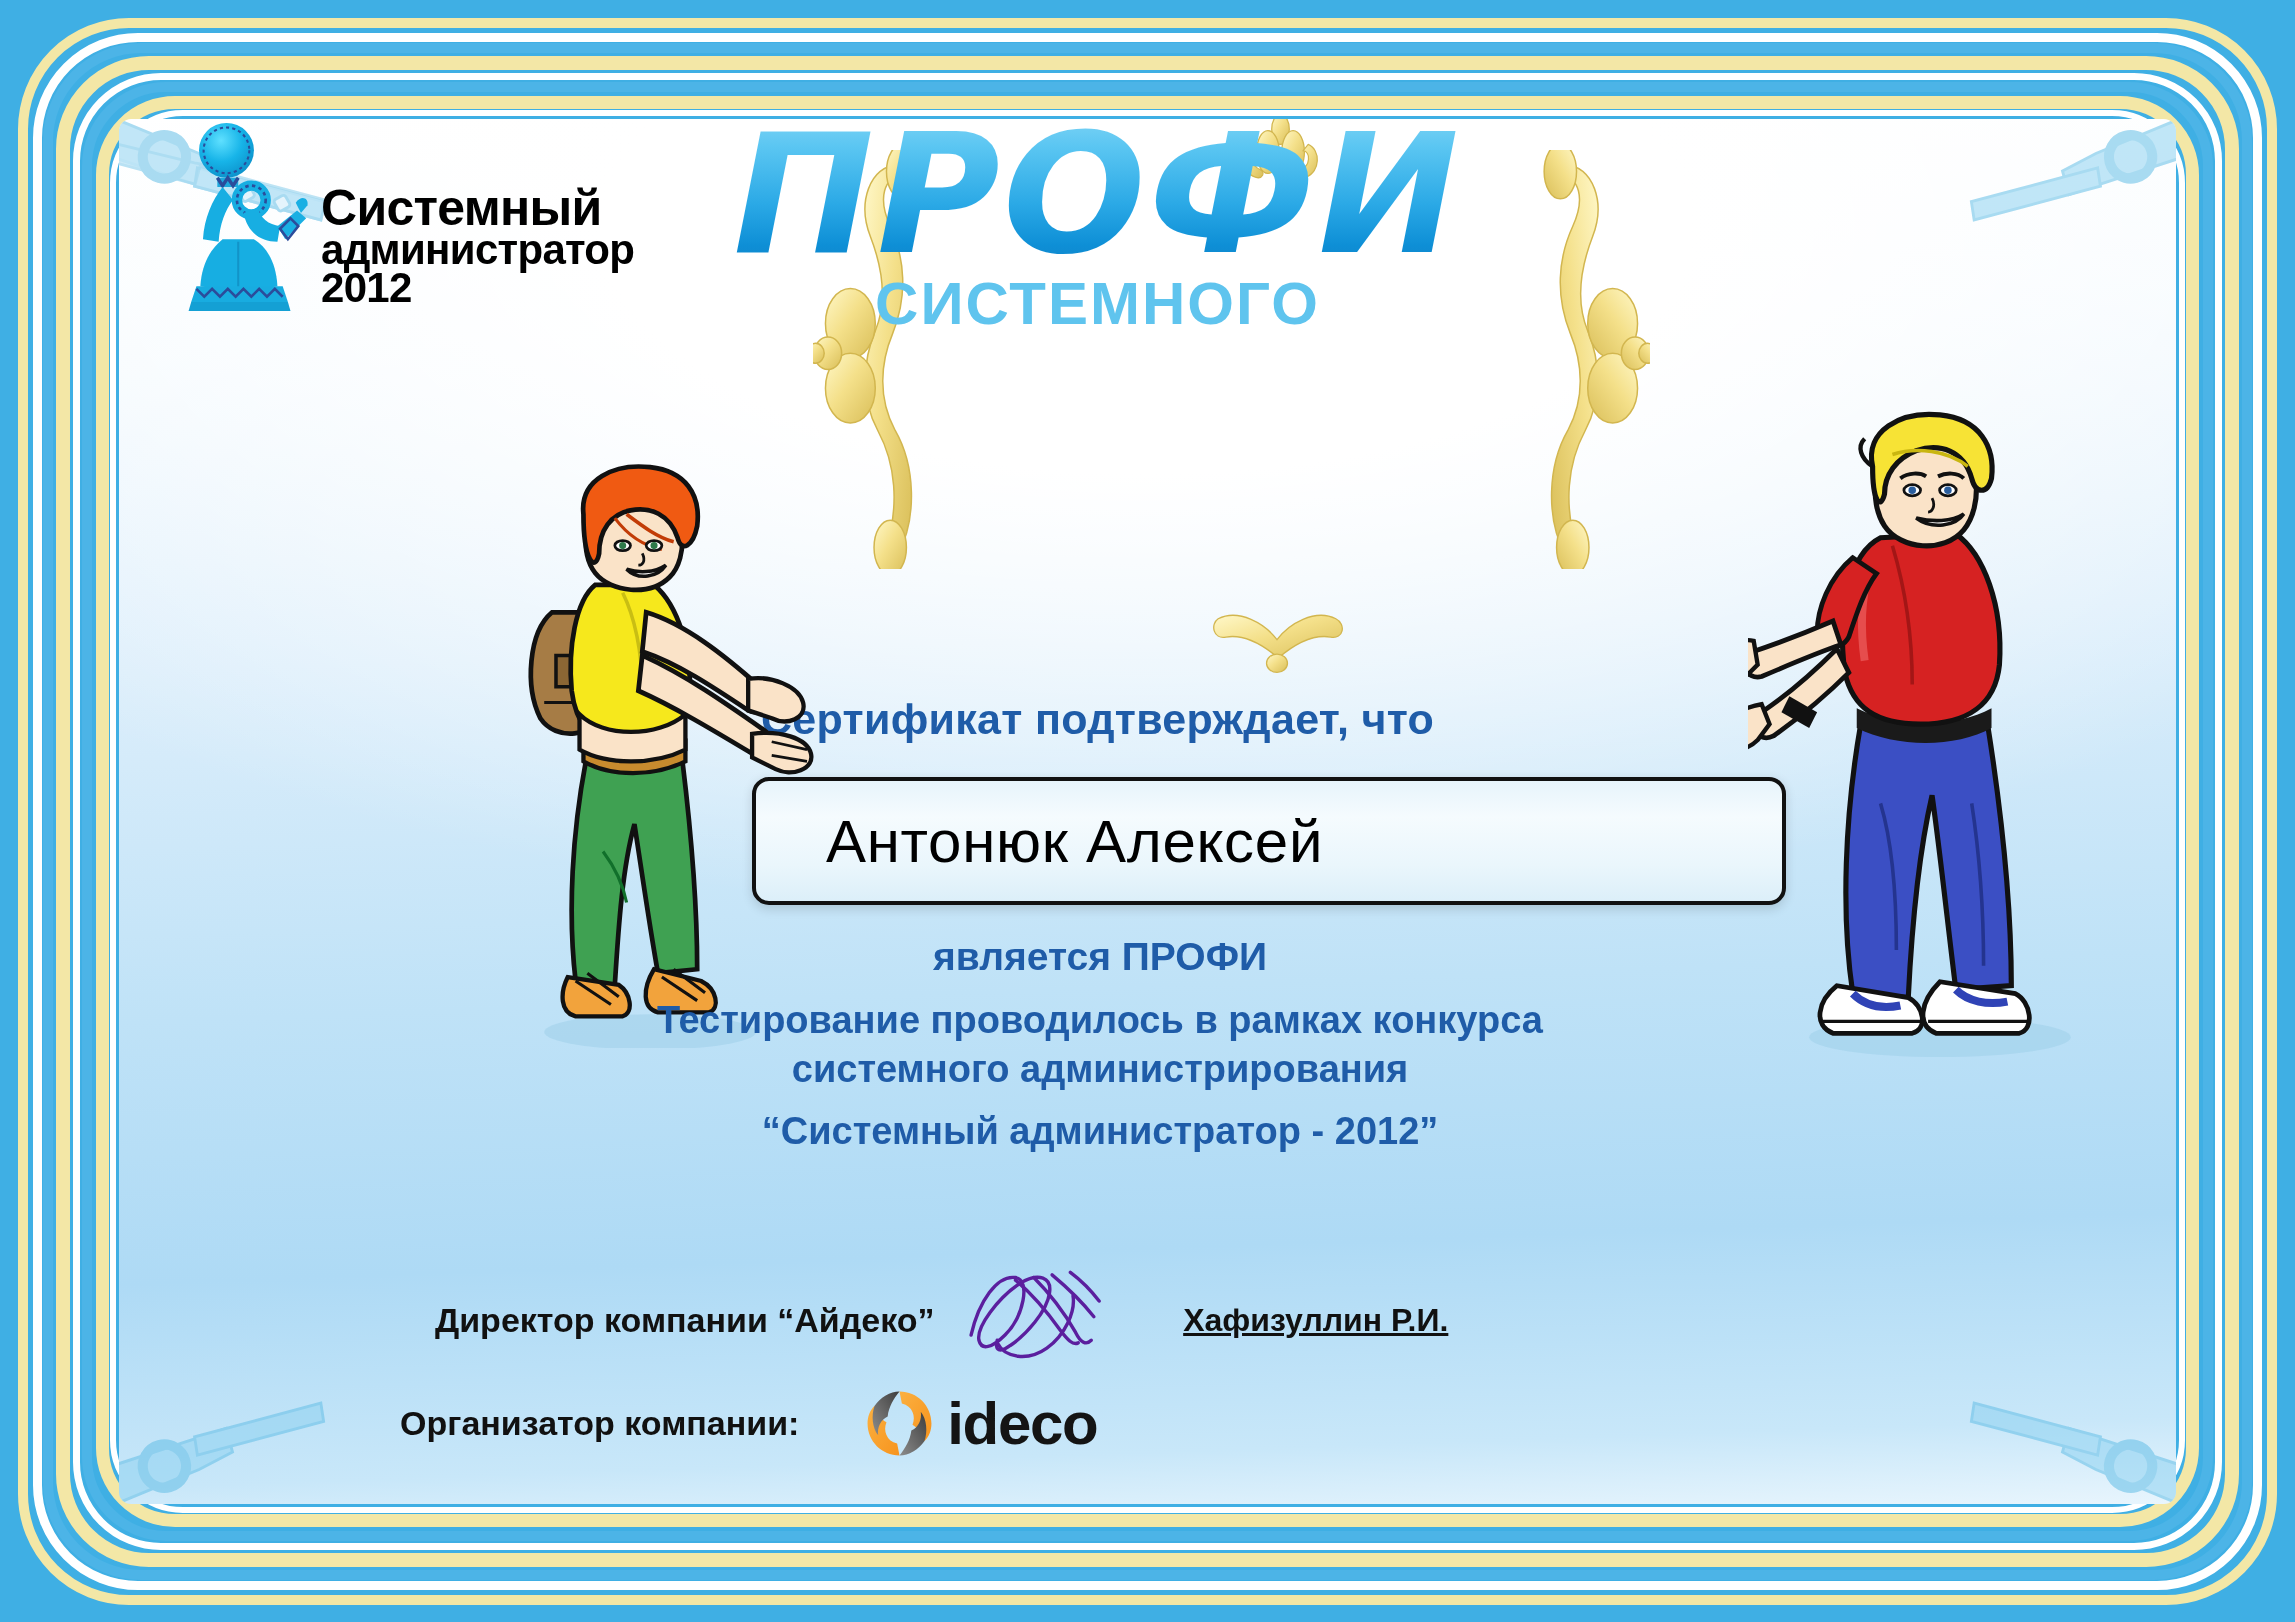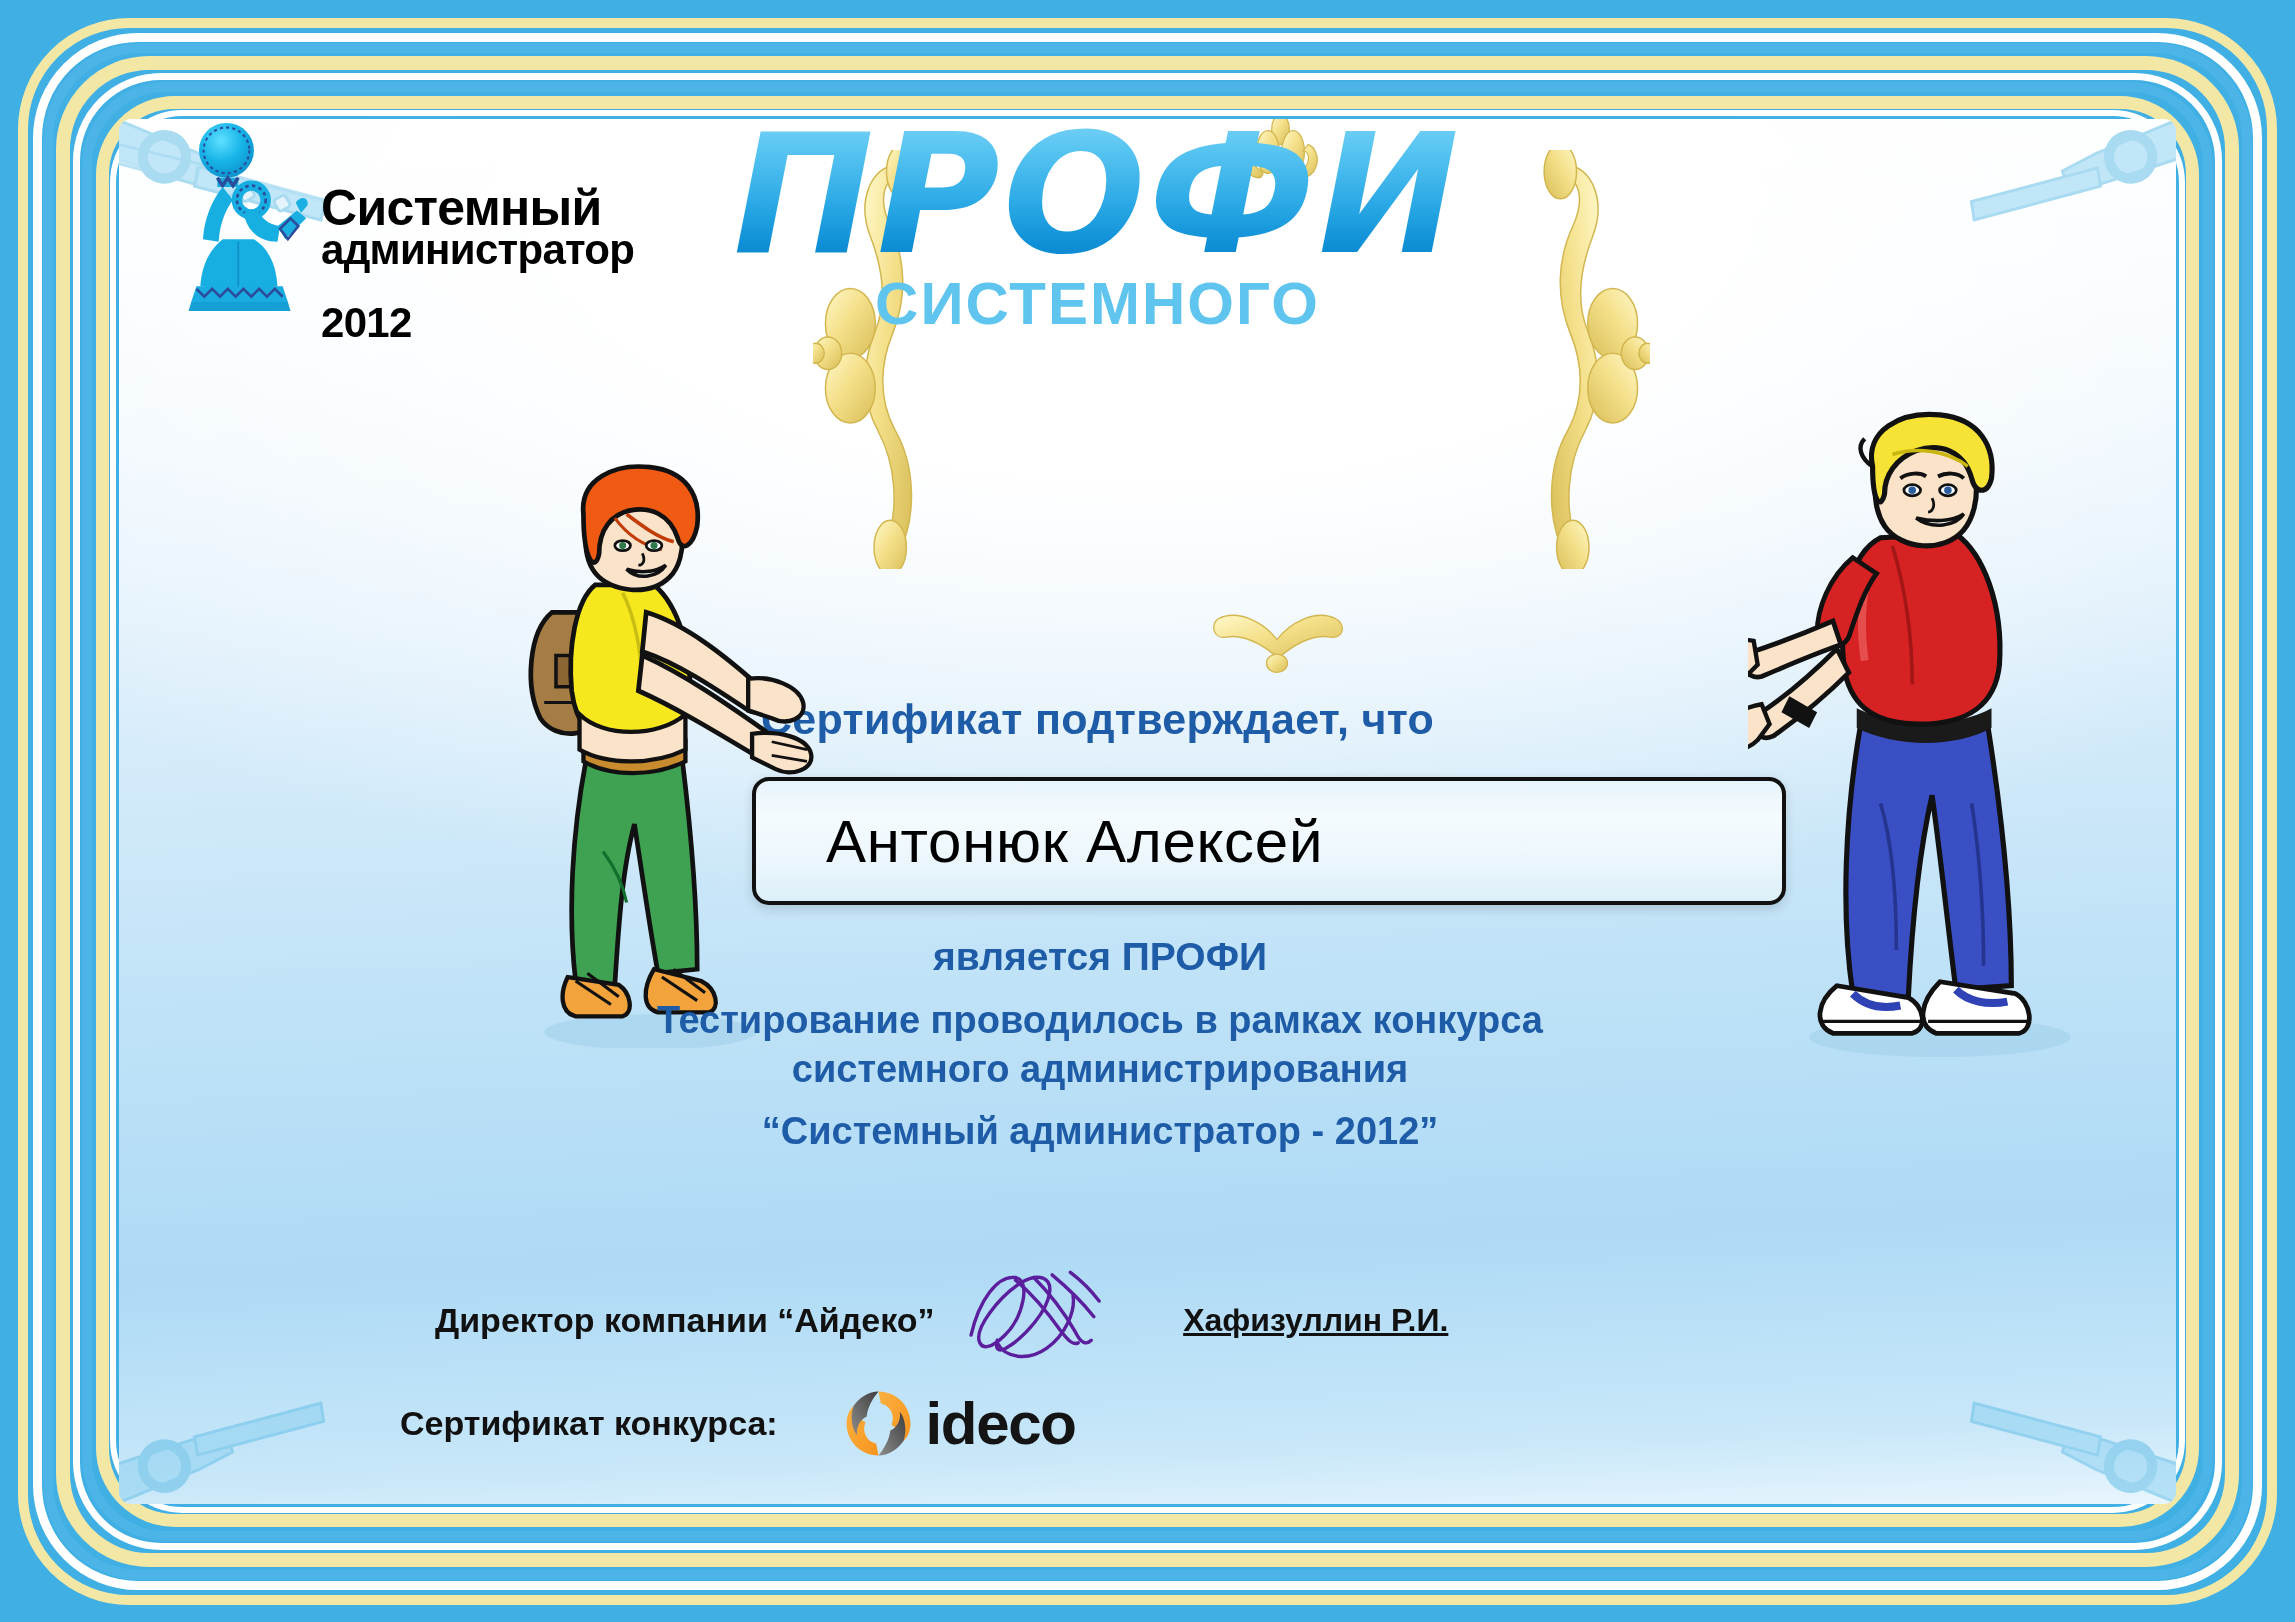--- a/index.html
+++ b/index.html
@@ -51,21 +51,21 @@
     position:absolute; left:79px; top:6.5px; width:458px; height:190px;
   }
   .brand-figure{ position:absolute; left:-33px; top:-6.5px; }
   .brand-text{
     position:absolute; left:123px; top:59px;
     color:#000; font-weight:700; line-height:.92;
     letter-spacing:-0.7px;
   }
   .bt1{ font-size:50px; }
   .bt2{ font-size:42px; }
-  .bt3{ font-size:42px;margin-top:35px; }
+  .bt3{ font-size:42px; }
 
   
   .title-wrap{
     position:absolute; left:576px; top:-6.5px; width:805px; text-align:center;
   }
   .profi{
     font-size:165px; font-weight:700; font-style:italic;
     line-height:1; letter-spacing:2.6px;
     background:linear-gradient(180deg,#7FD4F5 0%, #5BC6F2 20%, #2BA9E6 55%, #0E8FD6 80%, #1180C4 100%);
     -webkit-background-clip:text; background-clip:text; color:transparent;
@@ -413,21 +413,21 @@
         <path d="M58 14 C70 26 82 42 90 56 C94 64 98 66 102 62"></path>
         <path d="M72 12 C84 22 96 34 104 44"></path>
         <path d="M86 10 C94 16 102 24 108 32"></path>
         <path d="M30 64 C36 76 54 78 68 68 C82 58 90 40 88 28"></path>
       </g>
     </svg>
     <span class="sign-name">Хафизуллин Р.И.</span>
   </div>
 
   <div class="org-row">
-    <span class="org-label">Сертификат конкурса:</span>
+    <span class="org-label">Организатор компании:</span>
     <span class="ideco-logo">
       <svg width="71" height="71" viewBox="0 0 60 60">
         <defs>
           <linearGradient id="idg1" x1="0" y1="0" x2="1" y2="1">
             <stop offset="0%" stop-color="#FBB040"></stop>
             <stop offset="100%" stop-color="#F7941E"></stop>
           </linearGradient>
           <linearGradient id="idg2" x1="0" y1="1" x2="1" y2="0">
             <stop offset="0%" stop-color="#8C8C8C"></stop>
             <stop offset="100%" stop-color="#3E3E3E"></stop>

